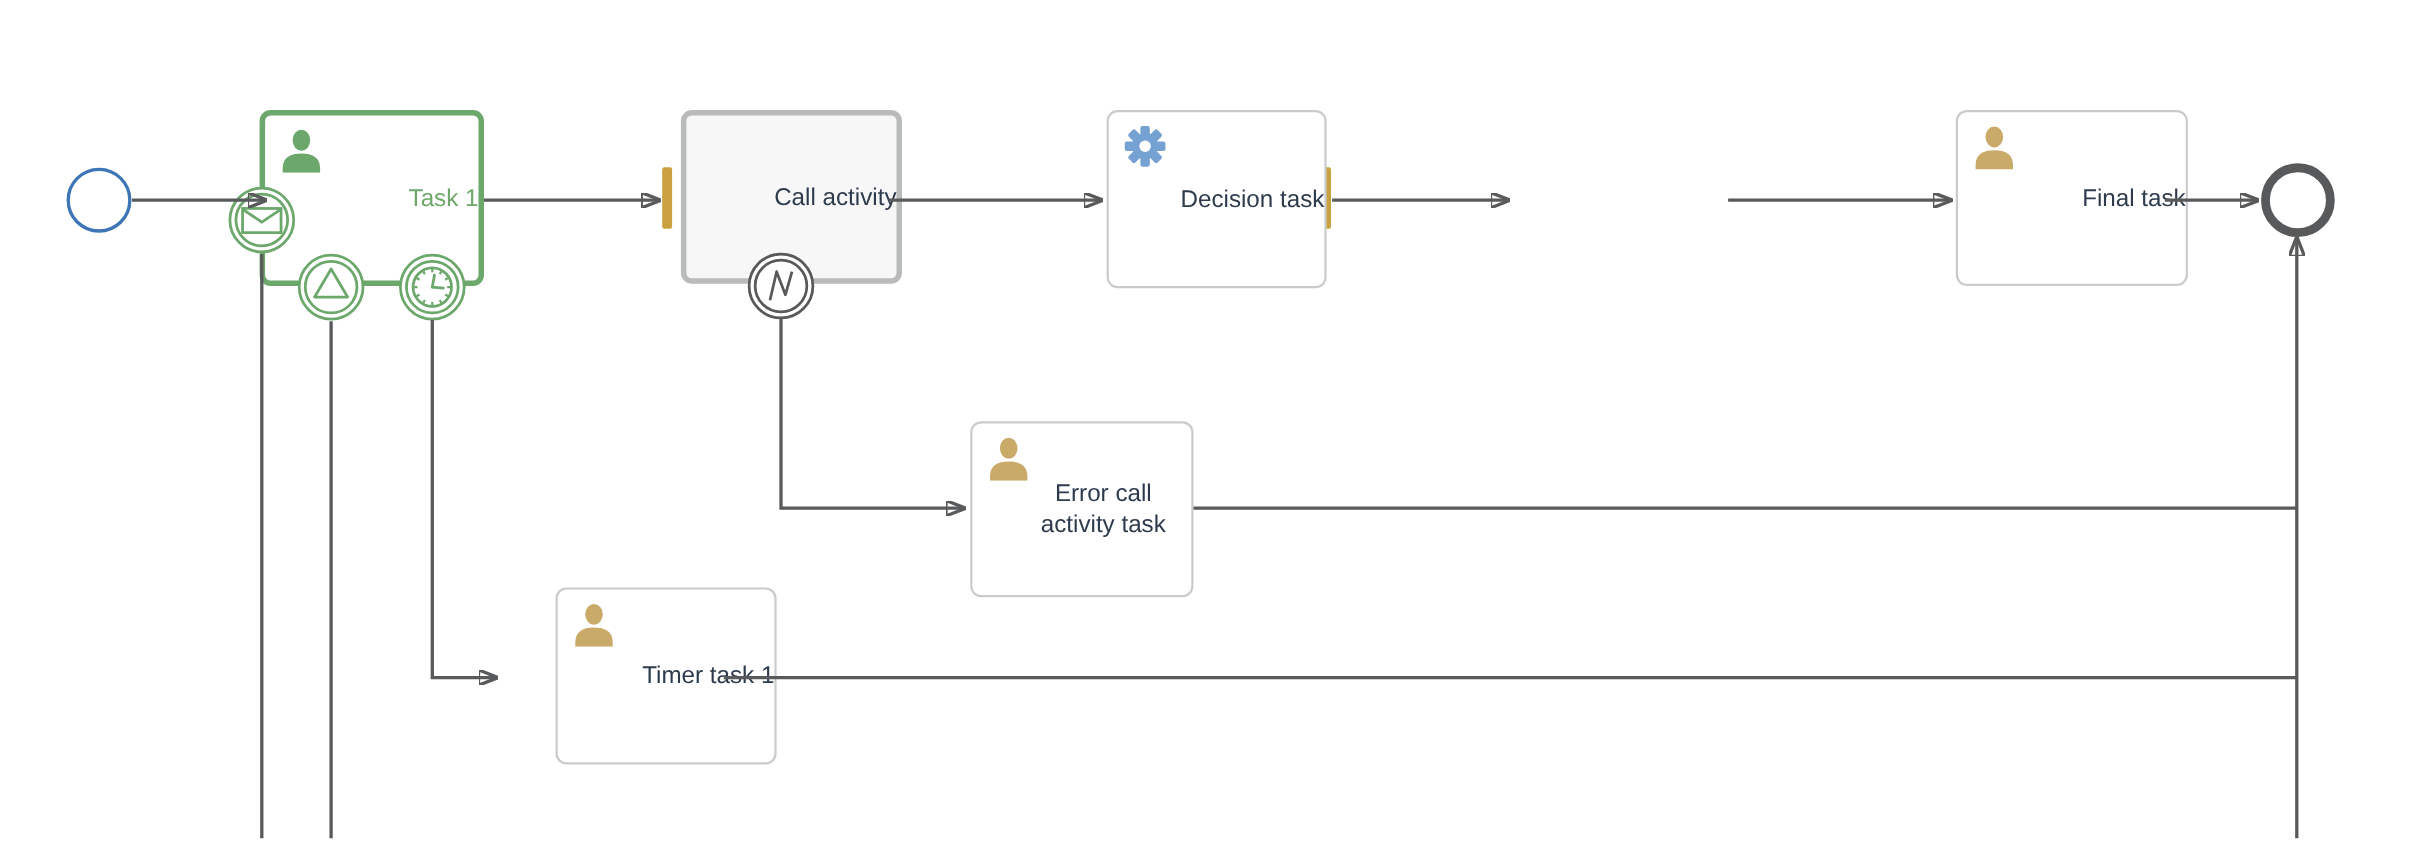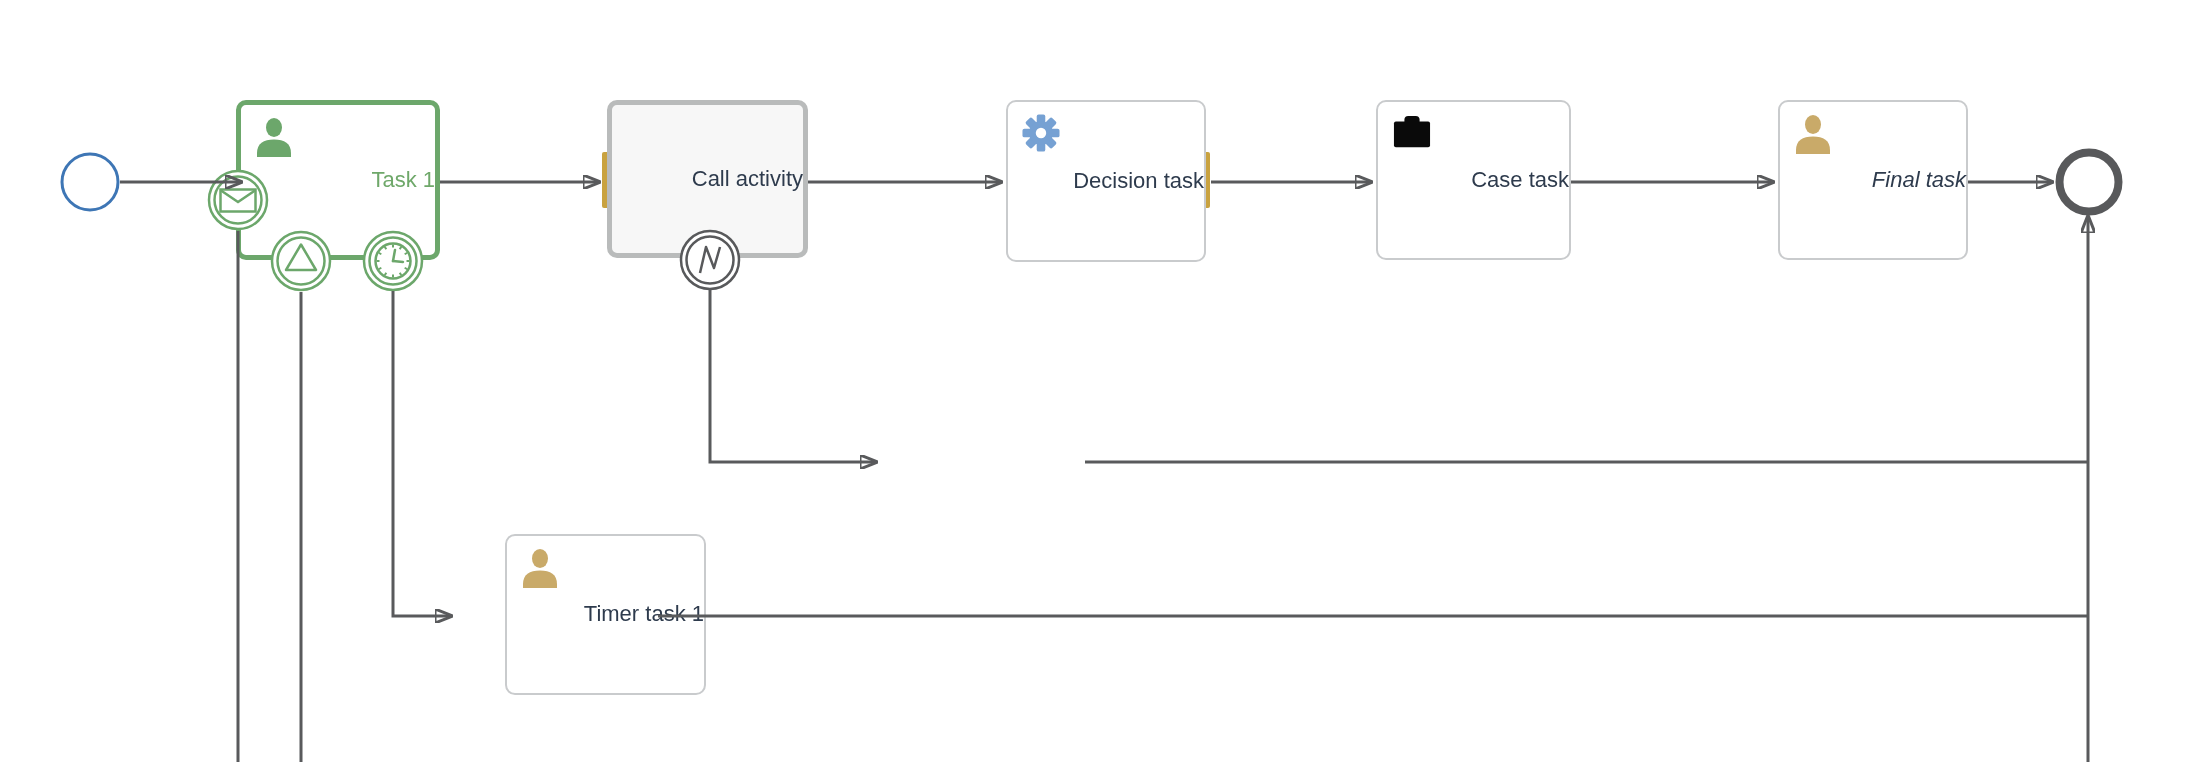--- a/index.html
+++ b/index.html
@@ -5,21 +5,21 @@
   html,body{margin:0;padding:0;background:#ffffff;}
   .canvas{position:relative;width:2190px;height:768px;background:#ffffff;
           font-family:"Liberation Sans",sans-serif;overflow:hidden;}
   .task{position:absolute;box-sizing:border-box;background:#ffffff;
         border:2px solid #c9cbcd;border-radius:10px;
         display:flex;align-items:center;justify-content:flex-end;
         color:#2e3b4d;font-size:22px;}
   .task .icon{position:absolute;top:12px;left:14px;line-height:0;}
   .task .label{text-align:center;line-height:1.3;}
   .task.green{border:5px solid #6ca76b;color:#6fa86a;}
-  .task.call{border:5px solid #b9bbbb;background:#f7f7f7;}
+  .task.call{border:5px solid #b9bbbb;background:#f7f7f7;margin-left:12px;}
   .event{position:absolute;line-height:0;}
   .bar{position:absolute;width:9px;height:56px;background:#c9a23f;border-radius:2px;}
   svg.edges{position:absolute;left:0;top:0;}
   svg.edges path{fill:none;stroke:#595a5c;stroke-width:3;}
 </style>
 </head>
 <body>
 
 <div class="canvas">
 
@@ -54,40 +54,40 @@
           <rect x="-4.5" y="-19.5" width="9" height="39" rx="2" transform="rotate(90)"></rect>
           <rect x="-4.5" y="-19.5" width="9" height="39" rx="2" transform="rotate(135)"></rect>
           <circle r="12.5"></circle>
           <circle r="5.5" fill="#ffffff"></circle>
         </g>
       </svg>
     </span>
     <span class="label">Decision task</span>
   </div>
 
-  <div class="task" style="left:1376px;top:100px;width:195px;height:160px;">
-    <span class="icon">
-      <svg width="40" height="38" viewBox="0 0 42 40" fill="#0a0a0a">
-        <rect x="13" y="2" width="16" height="10" rx="4"></rect>
-        <rect x="2" y="8" width="38" height="27" rx="2"></rect>
-      </svg>
-    </span>
-    <span class="label">Case task</span>
-  </div>
 
-  <div class="task" style="left:1778px;top:100px;width:190px;height:160px;font-style:italic;">
+  <div class="task" style="left:1778px;top:100px;width:211px;height:160px;">
     <span class="icon">
       <svg width="38" height="40" viewBox="0 0 38 40" fill="#c9aa69">
         <ellipse cx="19" cy="10.5" rx="8" ry="9.5"></ellipse>
         <path d="M2,40 L2,36 C2,26.5 8.5,22.5 19,22.5 C29.5,22.5 36,26.5 36,36 L36,40 Z"></path>
       </svg>
     </span>
     <span class="label">Final task</span>
   </div>
 
+  <div class="task" style="left:882px;top:383px;width:203px;height:160px;">
+    <span class="icon">
+      <svg width="38" height="40" viewBox="0 0 38 40" fill="#c9aa69">
+        <ellipse cx="19" cy="10.5" rx="8" ry="9.5"></ellipse>
+        <path d="M2,40 L2,36 C2,26.5 8.5,22.5 19,22.5 C29.5,22.5 36,26.5 36,36 L36,40 Z"></path>
+      </svg>
+    </span>
+    <span class="label" style="width:160px;">Error call activity task</span>
+  </div>
 
   <div class="task" style="left:457px;top:534px;width:201px;height:161px;margin-left:48px;">
     <span class="icon">
       <svg width="38" height="40" viewBox="0 0 38 40" fill="#c9aa69">
         <ellipse cx="19" cy="10.5" rx="8" ry="9.5"></ellipse>
         <path d="M2,40 L2,36 C2,26.5 8.5,22.5 19,22.5 C29.5,22.5 36,26.5 36,36 L36,40 Z"></path>
       </svg>
     </span>
     <span class="label">Timer task 1</span>
   </div>

